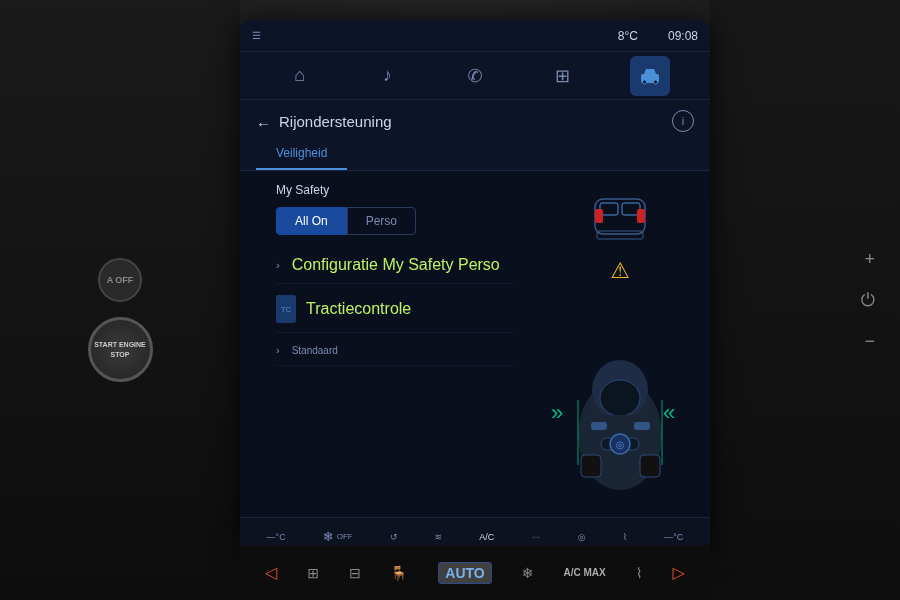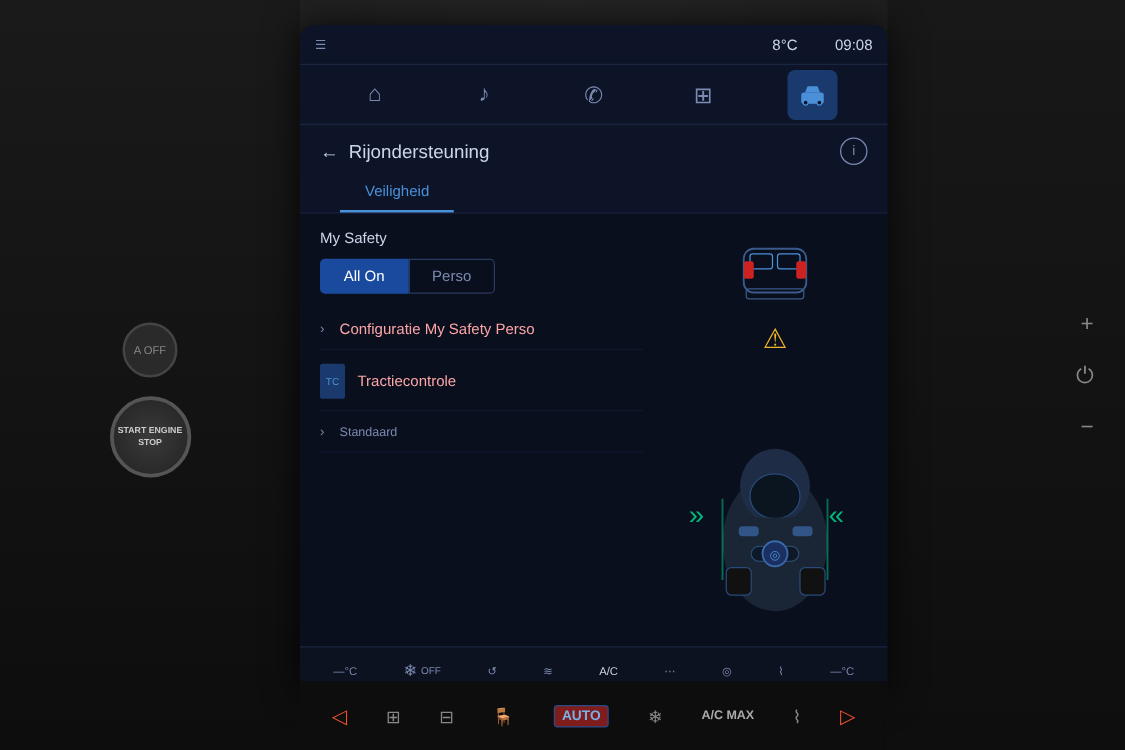--- a/index.html
+++ b/index.html
@@ -59,21 +59,21 @@
       width: 44px;
       height: 44px;
       border-radius: 50%;
       background: #2a2a2a;
       border: 2px solid #444;
       display: flex;
       align-items: center;
       justify-content: center;
       color: #888;
       font-size: 9px;
-      font-weight: normal;
+      font-weight: bold;
       cursor: pointer;
     }
 
     .start-engine-btn {
       width: 65px;
       height: 65px;
       border-radius: 50%;
       background: radial-gradient(circle, #3a3a3a 0%, #222 100%);
       border: 3px solid #555;
       display: flex;
@@ -194,21 +194,21 @@
       justify-content: center;
       color: #7a8ab0;
       font-size: 11px;
       cursor: pointer;
     }
 
     
     .tabs {
       display: flex;
       background: #0d1428;
-      padding: 0 16px 0 32px;
+      padding: 0 16px 0 16px;
       gap: 0;
       border-bottom: 1px solid #1a2540;
     }
 
     .tab {
       padding: 8px 20px;
       font-size: 12px;
       color: #7a8ab0;
       cursor: pointer;
       border-bottom: 2px solid transparent;
@@ -218,20 +218,21 @@
     .tab.active {
       color: #4a90d9;
       border-bottom: 2px solid #4a90d9;
     }
 
     
     .main-area {
       display: flex;
       flex: 1;
       background: #0a0f1e;
+      padding-left: 20px;
     }
 
     .left-content {
       flex: 1;
       padding: 12px 16px;
       display: flex;
       flex-direction: column;
       gap: 2px;
     }
 
@@ -293,22 +294,22 @@
       gap: 10px;
     }
 
     .menu-item .chevron {
       color: #7a8ab0;
       font-size: 11px;
       margin-right: 2px;
     }
 
     .menu-item .item-text {
-      color: #fca5a5;
-      font-size: 12px;
+      color: #bef264;
+      font-size: 16px;
       flex: 1;
     }
 
     .menu-item .item-sub {
       color: #7a8ab0;
       font-size: 10px;
     }
 
     .menu-item .icon-box {
       width: 20px;
@@ -413,26 +414,26 @@
       gap: 3px;
     }
 
     .phys-text {
       color: #aaa;
       font-size: 10px;
       font-weight: bold;
     }
 
     .auto-badge {
-      background: #7f1d1d;
+      background: #404040;
       color: #7ab0e8;
       border: 1px solid #2a4a8a;
       border-radius: 3px;
       padding: 2px 6px;
-      font-size: 11px;
+      font-size: 14px;
       font-weight: bold;
     }
 
     
     .arrow-left {
       color: #e85030;
       font-size: 16px;
     }
     .arrow-right {
       color: #e85030;

